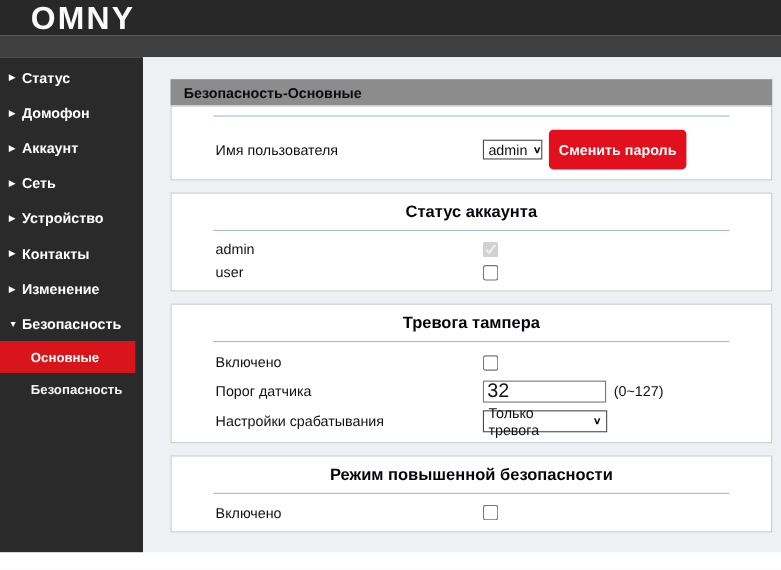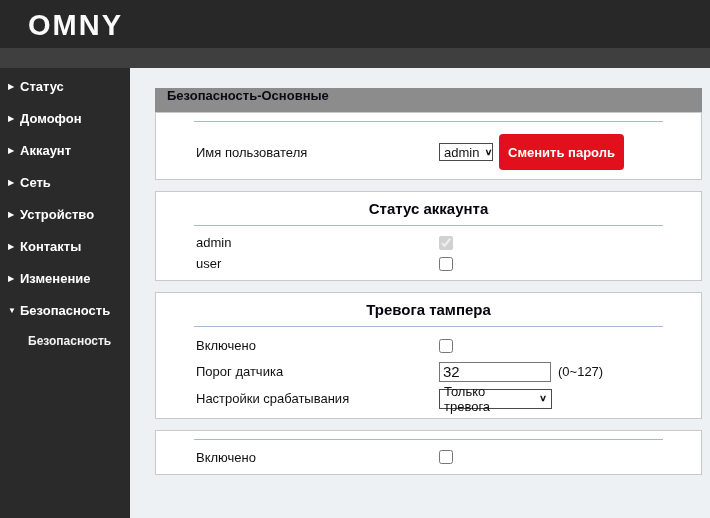--- a/index.html
+++ b/index.html
@@ -5,58 +5,58 @@
   :root{
     --topbar:#282828; --subbar:#3f3f3f; --sidebar:#2a2a2a;
     --accent-red:#d9141b; --button-red:#e2101c;
     --content-bg:#edf1f4; --panel-border:#c9c9c9; --header-gray:#8c8c8c;
     --rule-blue:#a3b9d2; --text:#111;
   }
   *{box-sizing:border-box; margin:0; padding:0;}
   html,body{width:710px; height:518px; overflow:hidden;}
   body{font-family:"Liberation Sans", sans-serif; color:var(--text); background:#fff;}
 
-  .topbar{height:48px; background:var(--topbar); display:flex; align-items:center; padding:2px 0 0 28px;}
+  .topbar{height:32px; background:var(--topbar); display:flex; align-items:center; padding:2px 0 0 28px;}
   .logo{color:#fafafa; font-size:29px; line-height:31px; font-weight:bold; letter-spacing:2px;}
   .subbar{height:20px; background:var(--subbar);}
 
   .body{display:flex; height:450px;}
 
   
   .sidebar{width:130px; background:var(--sidebar); padding-top:2px; flex:none;}
   .nav-item{height:32px; display:flex; align-items:center; padding-left:8px; cursor:pointer;}
   .nav-item .tri{color:#fff; font-size:8px; width:12px; flex:none;}
   .nav-item .nav-label{color:#fff; font-size:13px; font-weight:bold; white-space:nowrap;text-align:right;}
   .sub-item{height:29px; display:flex; align-items:center; padding-left:28px; cursor:pointer;}
   .sub-item .nav-label{color:#f2f2f2; font-size:12px; font-weight:bold; white-space:nowrap;}
   .sub-item.selected{background:var(--accent-red); width:123px;}
   .sub-item.selected .nav-label{color:#fff;}
 
   
   .content{flex:1; background:var(--content-bg); padding:20px 8px 0 25px; overflow:hidden;}
   .page-header{height:24px; background:var(--header-gray); color:#0b0b14; font-size:13px; font-weight:bold;
-               display:flex; padding-left:12px;}
+               display:flex; align-items:center; padding-left:12px;}
   .panel{background:#fff; border:1px solid var(--panel-border); margin-bottom:11px;}
   .panel-title{font-size:15px; font-weight:bold; color:#05050f; text-align:center; padding-top:8px; height:25px;}
   .rule{border-top:1px solid var(--rule-blue); margin:8px 38px 0 38px;}
   .row{display:flex; align-items:center; padding-left:40px;}
   .row .lbl{width:243px; font-size:13px; color:#111; flex:none;}
 
   .sel{display:inline-flex; align-items:center; justify-content:space-between;
        border:1px solid #4a4a4a; background:#fff; font-size:13px; padding:0 4px; cursor:pointer;}
   .sel .chev{font-size:11px; font-weight:bold; margin-left:5px; transform:scaleY(.8);}
   .sel-user{width:54px; height:18px;}
   .sel-trigger{width:113px; height:20px;}
 
   .btn-red{margin-left:6px; height:36px; padding:0 9px; background:var(--button-red); color:#fff;
            font-size:13px; font-weight:bold; border:none; border-radius:4px; cursor:pointer;
            font-family:"Liberation Sans", sans-serif; display:inline-flex; align-items:center;}
 
   input[type=checkbox]{width:14px; height:14px; margin:0;}
-  .txt-input{width:112px; height:20px; border:1px solid #767676; font-size:15px; padding:0 3px;
+  .txt-input{width:112px; height:20px; border:1px solid #767676; font-size:18px; padding:0 3px;
              font-family:"Liberation Sans", sans-serif; color:#111;}
   .range-hint{font-size:13px; margin-left:7px; color:#111;}
 
   
   .p-webpass .row{margin-top:12px; padding-bottom:9px;}
   .p-account .rows{margin-top:6px; padding-bottom:6px;}
   .p-account .row{height:21px;}
   .p-tamper .rows{margin-top:6px; padding-bottom:6px;}
   .p-tamper .row-enable{height:25px;}
   .p-tamper .row-threshold{height:27px;}
@@ -97,20 +97,23 @@
       <span class="tri">▶</span>
       <span class="nav-label">Контакты</span>
     </div>
     <div class="nav-item">
       <span class="tri">▶</span>
       <span class="nav-label">Изменение</span>
     </div>
     <div class="nav-item">
       <span class="tri">▼</span>
       <span class="nav-label">Безопасность</span>
+    </div>
+    <div class="sub-item selected">
+      <span class="nav-label">Основные</span>
     </div>
     <div class="sub-item">
       <span class="nav-label">Безопасность</span>
     </div>
   </nav>
 
   <main class="content">
     <div class="page-header">
       <span>Безопасность-Основные</span>
     </div>
@@ -159,20 +162,21 @@
           <span class="lbl">Настройки срабатывания</span>
           <span class="sel sel-trigger">
             <span>Только тревога</span>
             <span class="chev">∨</span>
           </span>
         </div>
       </div>
     </section>
 
     <section class="panel p-secure">
+      <div class="panel-title">Режим повышенной безопасности</div>
       <div class="rule"></div>
       <div class="row">
         <span class="lbl">Включено</span>
         <input type="checkbox" style="">
       </div>
     </section>
 
   </main>
 </div>
 

